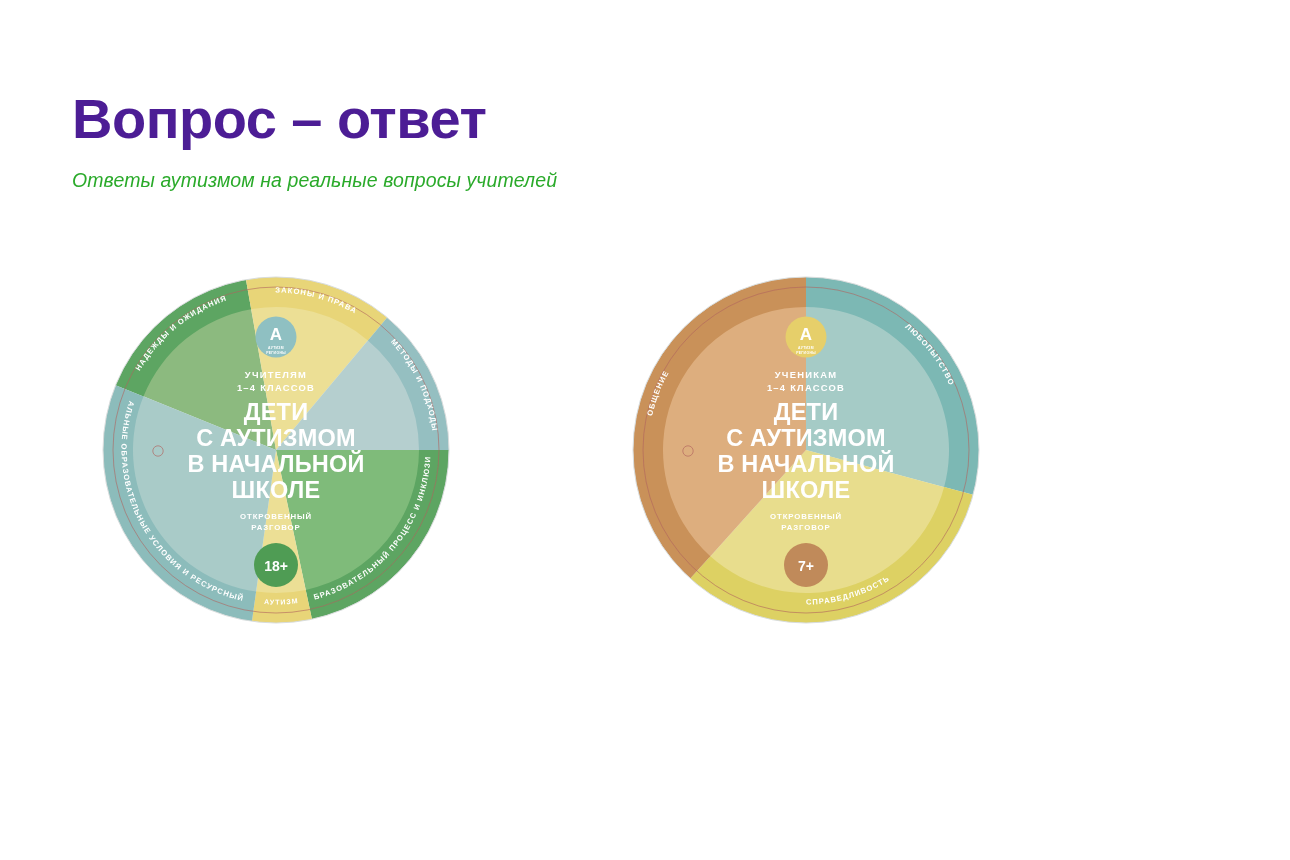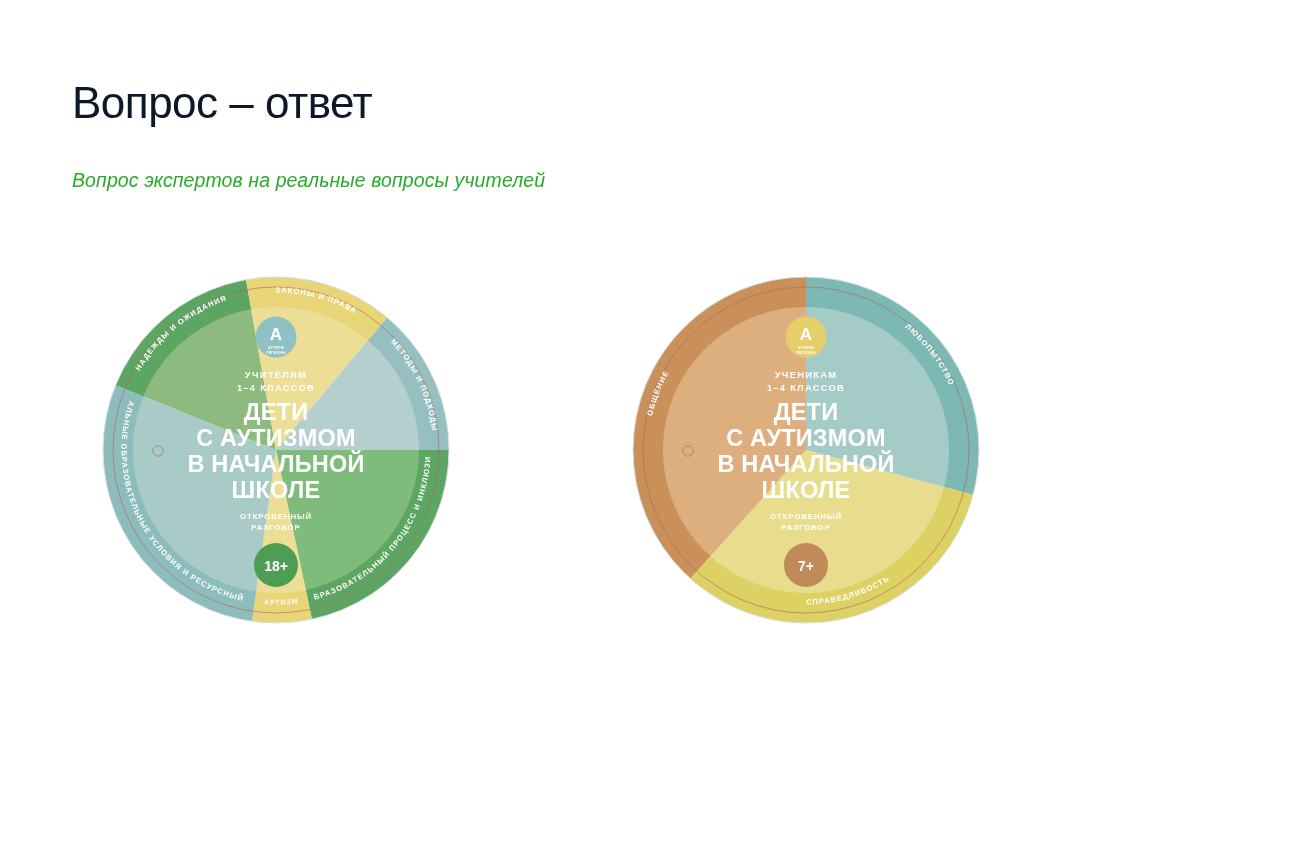--- a/index.html
+++ b/index.html
@@ -10,23 +10,23 @@
     font-family: "Liberation Sans", sans-serif;
     overflow: hidden;
     position: relative;
   }
   .page { position: relative; width: 1290px; height: 860px; }
 
   .page-title {
     position: absolute;
     left: 72px;
     top: 50px;
-    font-size: 44px;
-    font-weight: normal;
-    color: #0f172a;
+    font-size: 56px;
+    font-weight: bold;
+    color: #4c1d95;
     letter-spacing: -0.5px;
     line-height: 1.1;
   }
 
   .subtitle {
     position: absolute;
     left: 72px;
     top: 165px;
     font-size: 19.5px;
     font-style: italic;
@@ -97,21 +97,21 @@
   }
 </style>
 </head>
 <body>
 
 <div class="page">
 
   <h1 class="page-title">Вопрос – ответ</h1>
 
   <div class="subtitle">
-    <div>Вопрос экспертов на реальные вопросы учителей</div>
+    <div>Ответы аутизмом на реальные вопросы учителей</div>
   </div>
 
   <div class="wheel-wrap" id="wheel-left">
       <svg width="356" height="356" viewBox="0 0 356 356">
         <defs>
           <clipPath id="teachers-wheel-clip">
             <circle cx="178" cy="178" r="173"></circle>
           </clipPath>
           <path id="teachers-wheel-lp-0" d="M 35.489739236601906 110.93976157850108 A 157.5 157.5 0 0 1 142.0347379575717 24.661322797477254" fill="none"></path>
           <path id="teachers-wheel-lp-1" d="M 159.3513749917261 21.607932473220444 A 157.5 157.5 0 0 1 272.34621676620475 51.88480907557448" fill="none"></path>

